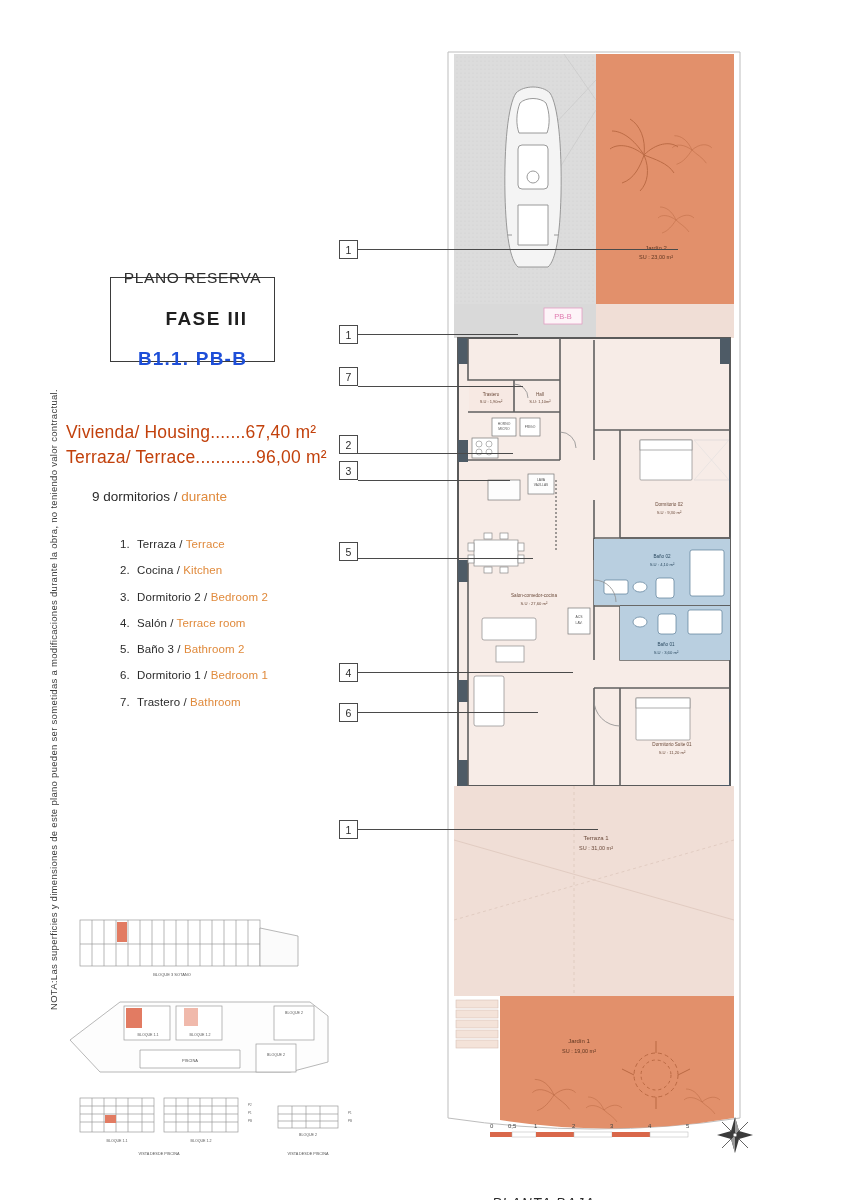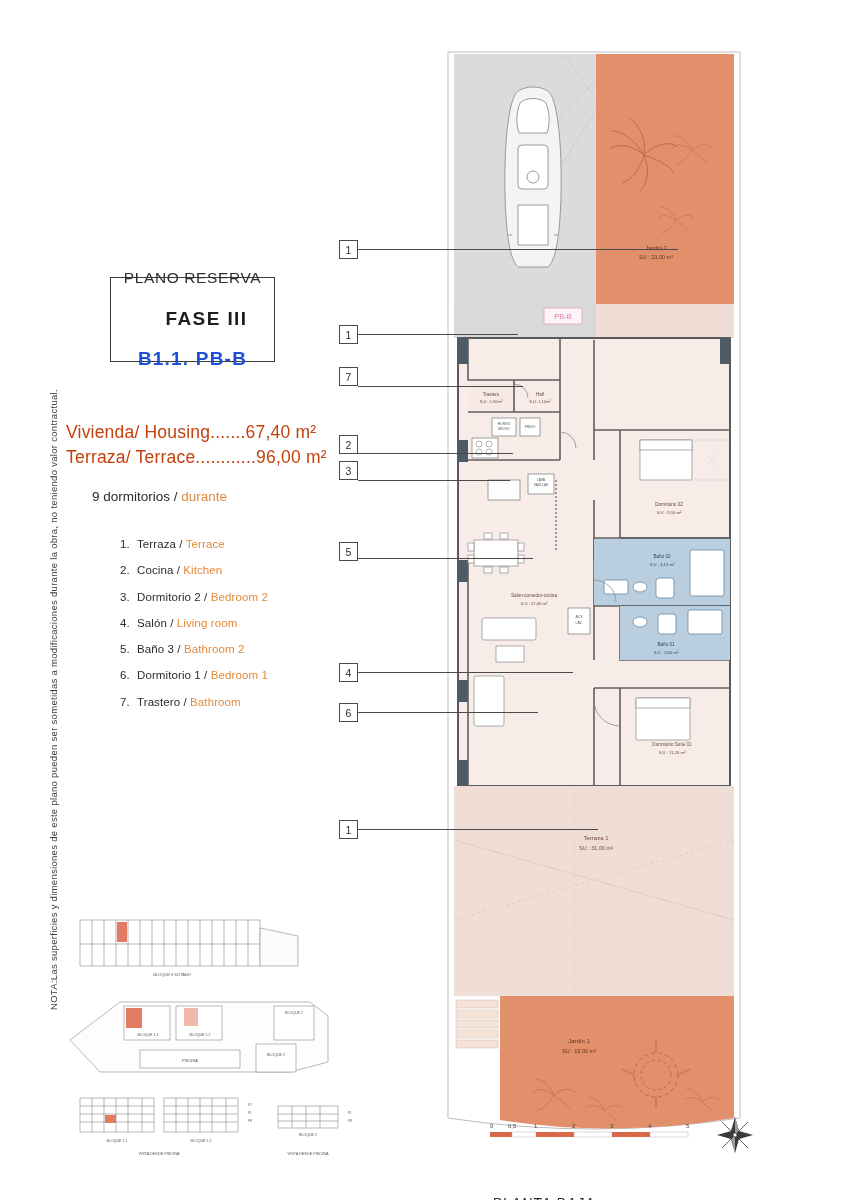--- a/index.html
+++ b/index.html
@@ -122,21 +122,21 @@
   <div class="item">
     <span class="num">1.</span><span>Terraza</span><span> / </span><span class="en">Terrace</span>
   </div>
   <div class="item">
     <span class="num">2.</span><span>Cocina</span><span> / </span><span class="en">Kitchen</span>
   </div>
   <div class="item">
     <span class="num">3.</span><span>Dormitorio 2</span><span> / </span><span class="en">Bedroom 2</span>
   </div>
   <div class="item">
-    <span class="num">4.</span><span>Salón</span><span> / </span><span class="en">Living room</span>
+    <span class="num">4.</span><span>Salón</span><span> / </span><span class="en">Terrace room</span>
   </div>
   <div class="item">
     <span class="num">5.</span><span>Baño 3</span><span> / </span><span class="en">Bathroom 2</span>
   </div>
   <div class="item">
     <span class="num">6.</span><span>Dormitorio 1</span><span> / </span><span class="en">Bedroom 1</span>
   </div>
   <div class="item">
     <span class="num">7.</span><span>Trastero</span><span> / </span><span class="en">Bathroom</span>
   </div>

